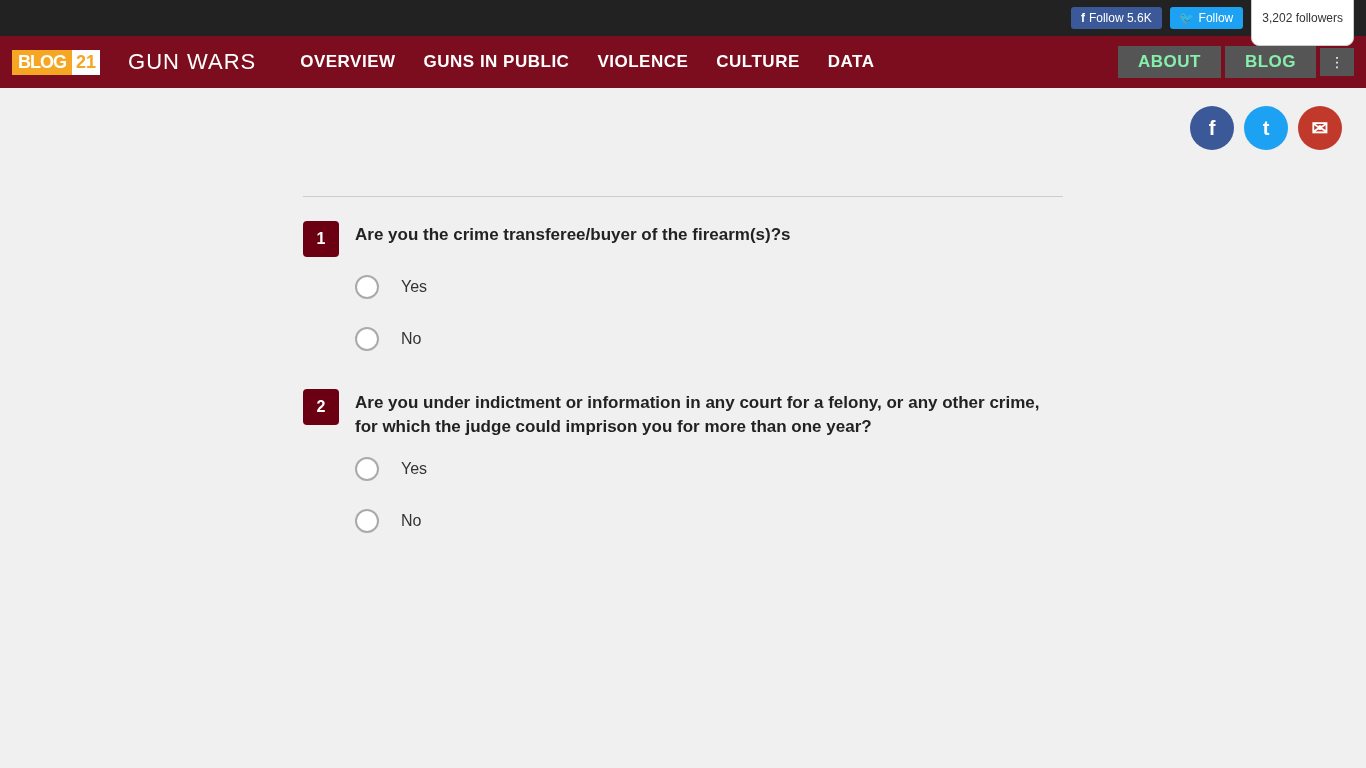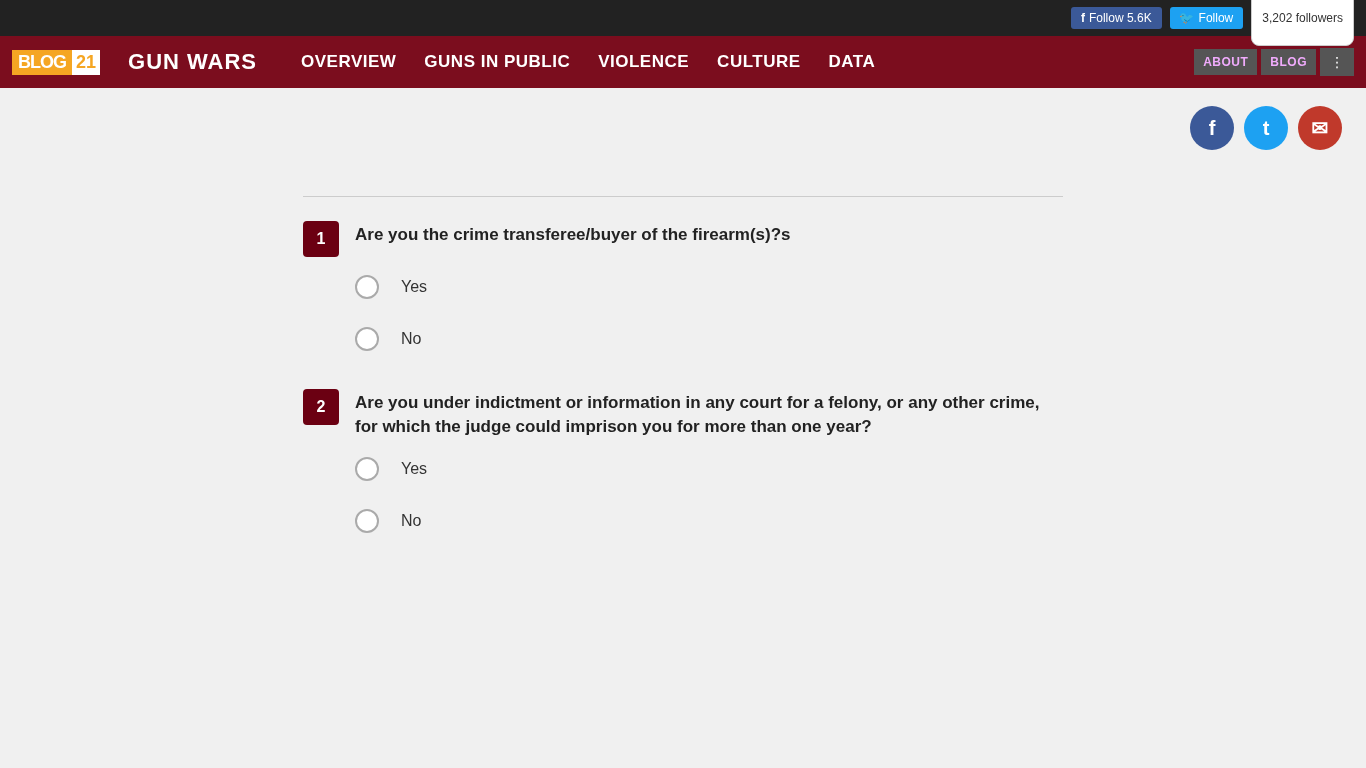--- a/index.html
+++ b/index.html
@@ -54,21 +54,21 @@
       background: #7b0d1e;
       height: 52px;
       display: flex;
       align-items: center;
       padding: 0 0;
     }
     .site-title {
       background: #7b0d1e;
       color: #fff;
       font-size: 22px;
-      font-weight: bold;
+      font-weight: normal;
       padding: 0 20px;
       white-space: nowrap;
       text-transform: uppercase;
       letter-spacing: 1px;
     }
     .nav-links {
       display: flex;
       align-items: center;
       gap: 0;
       flex: 1;
@@ -88,24 +88,24 @@
       cursor: pointer;
     }
     .nav-right {
       display: flex;
       align-items: center;
       gap: 4px;
       padding-right: 12px;
     }
     .nav-about-btn, .nav-blog-btn {
       background: #555;
-      color: #f0abfc;
-      border: none;
-      padding: 6px 9px;
-      font-size: 12px;
+      color: #86efac;
+      border: none;
+      padding: 6px 20px;
+      font-size: 17px;
       font-weight: bold;
       cursor: pointer;
       text-transform: uppercase;
       letter-spacing: 0.5px;
     }
     .nav-share-btn {
       background: #555;
       color: #fff;
       border: none;
       padding: 6px 10px;

